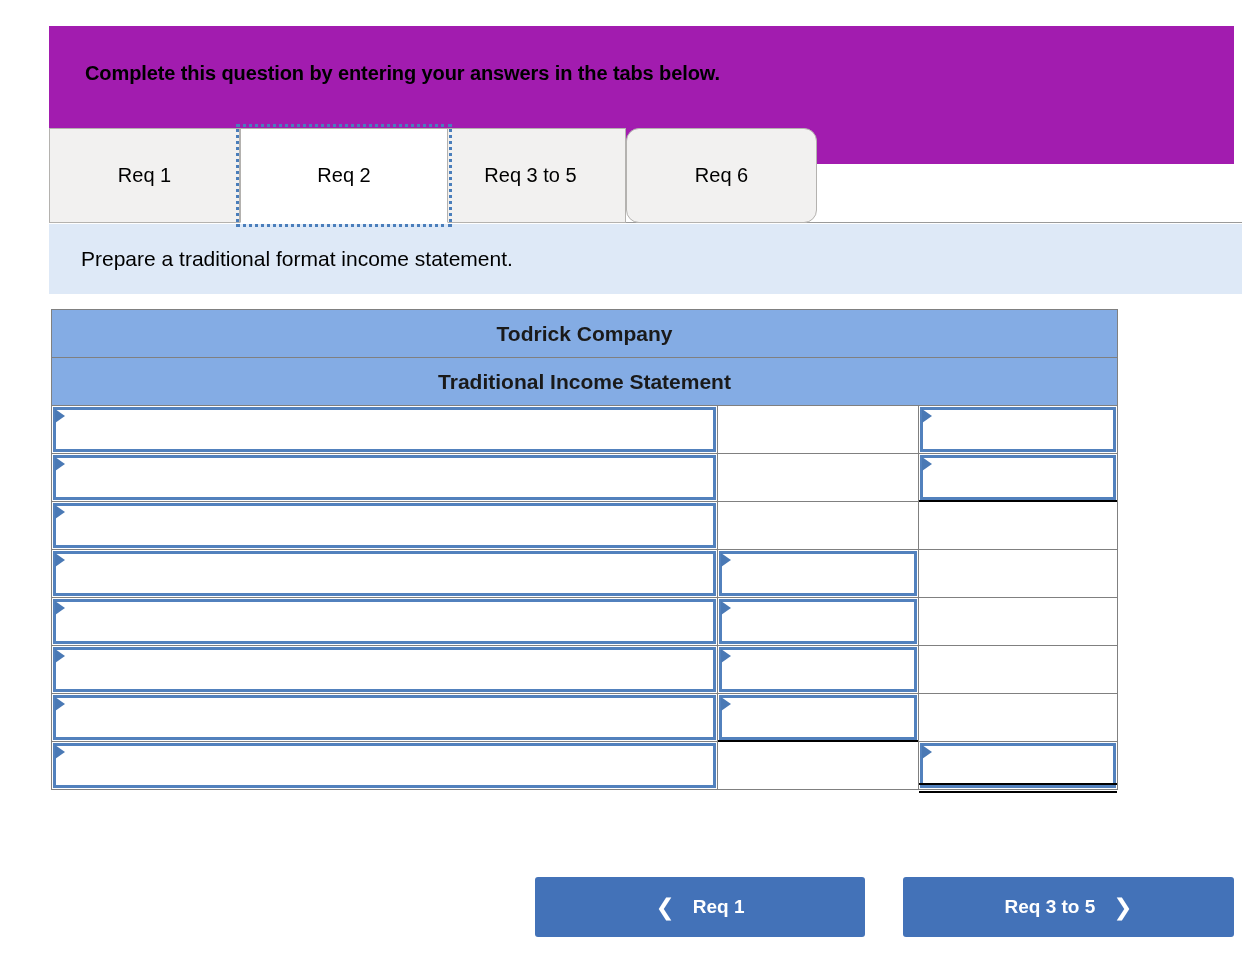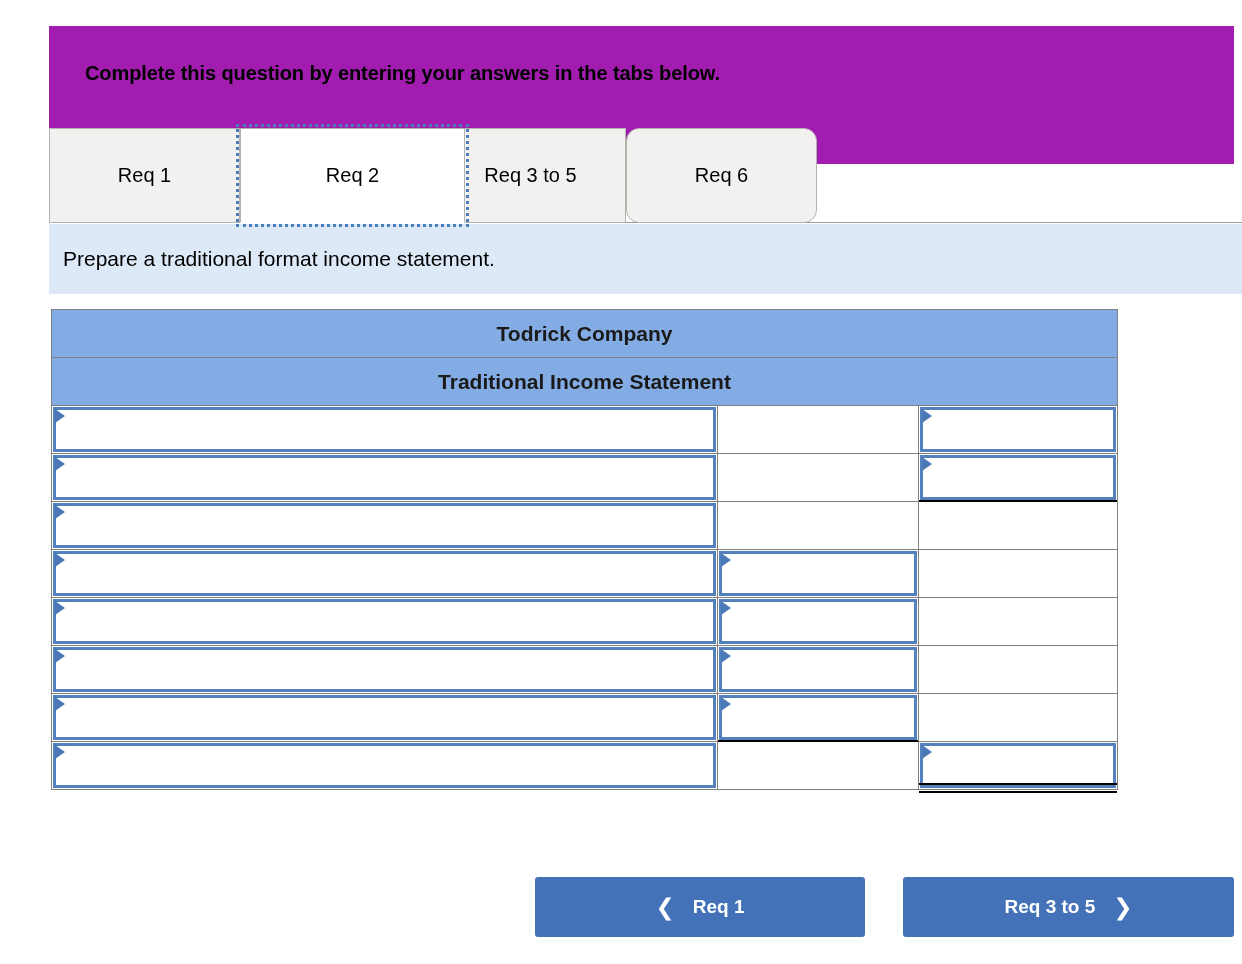--- a/index.html
+++ b/index.html
@@ -82,21 +82,21 @@
     position: absolute;
     left: 49px;
     top: 224px;
     width: 1193px;
     height: 70px;
     background: #dee9f7;
     box-sizing: border-box;
   }
   .prompt-text {
     position: absolute;
-    left: 14px;
+    left: 32px;
     top: 23px;
     font-size: 21px;
     white-space: nowrap;
   }
 
   
   .sheet {
     position: absolute;
     left: 51px;
     top: 309px;
@@ -207,21 +207,21 @@
 
 <div class="banner">
   <div class="banner-text">Complete this question by entering your answers in the tabs below.</div>
 </div>
 
 <div class="tabstrip">
   <div class="tabstrip-baseline"></div>
 <div class="tab" style="left: 0px; width: 191px;">
       <span>Req 1</span>
     </div>
-    <div class="tab active" style="left: 191px; width: 225px;">
+    <div class="tab active" style="left: 191px; width: 208px;">
       <span>Req 2</span>
     </div>
     <div class="tab" style="left: 386px; width: 191px;">
       <span>Req 3 to 5</span>
     </div>
     <div class="tab" style="left: 577px; width: 191px; border-radius: 13px;">
       <span>Req 6</span>
     </div>
   </div>
 

